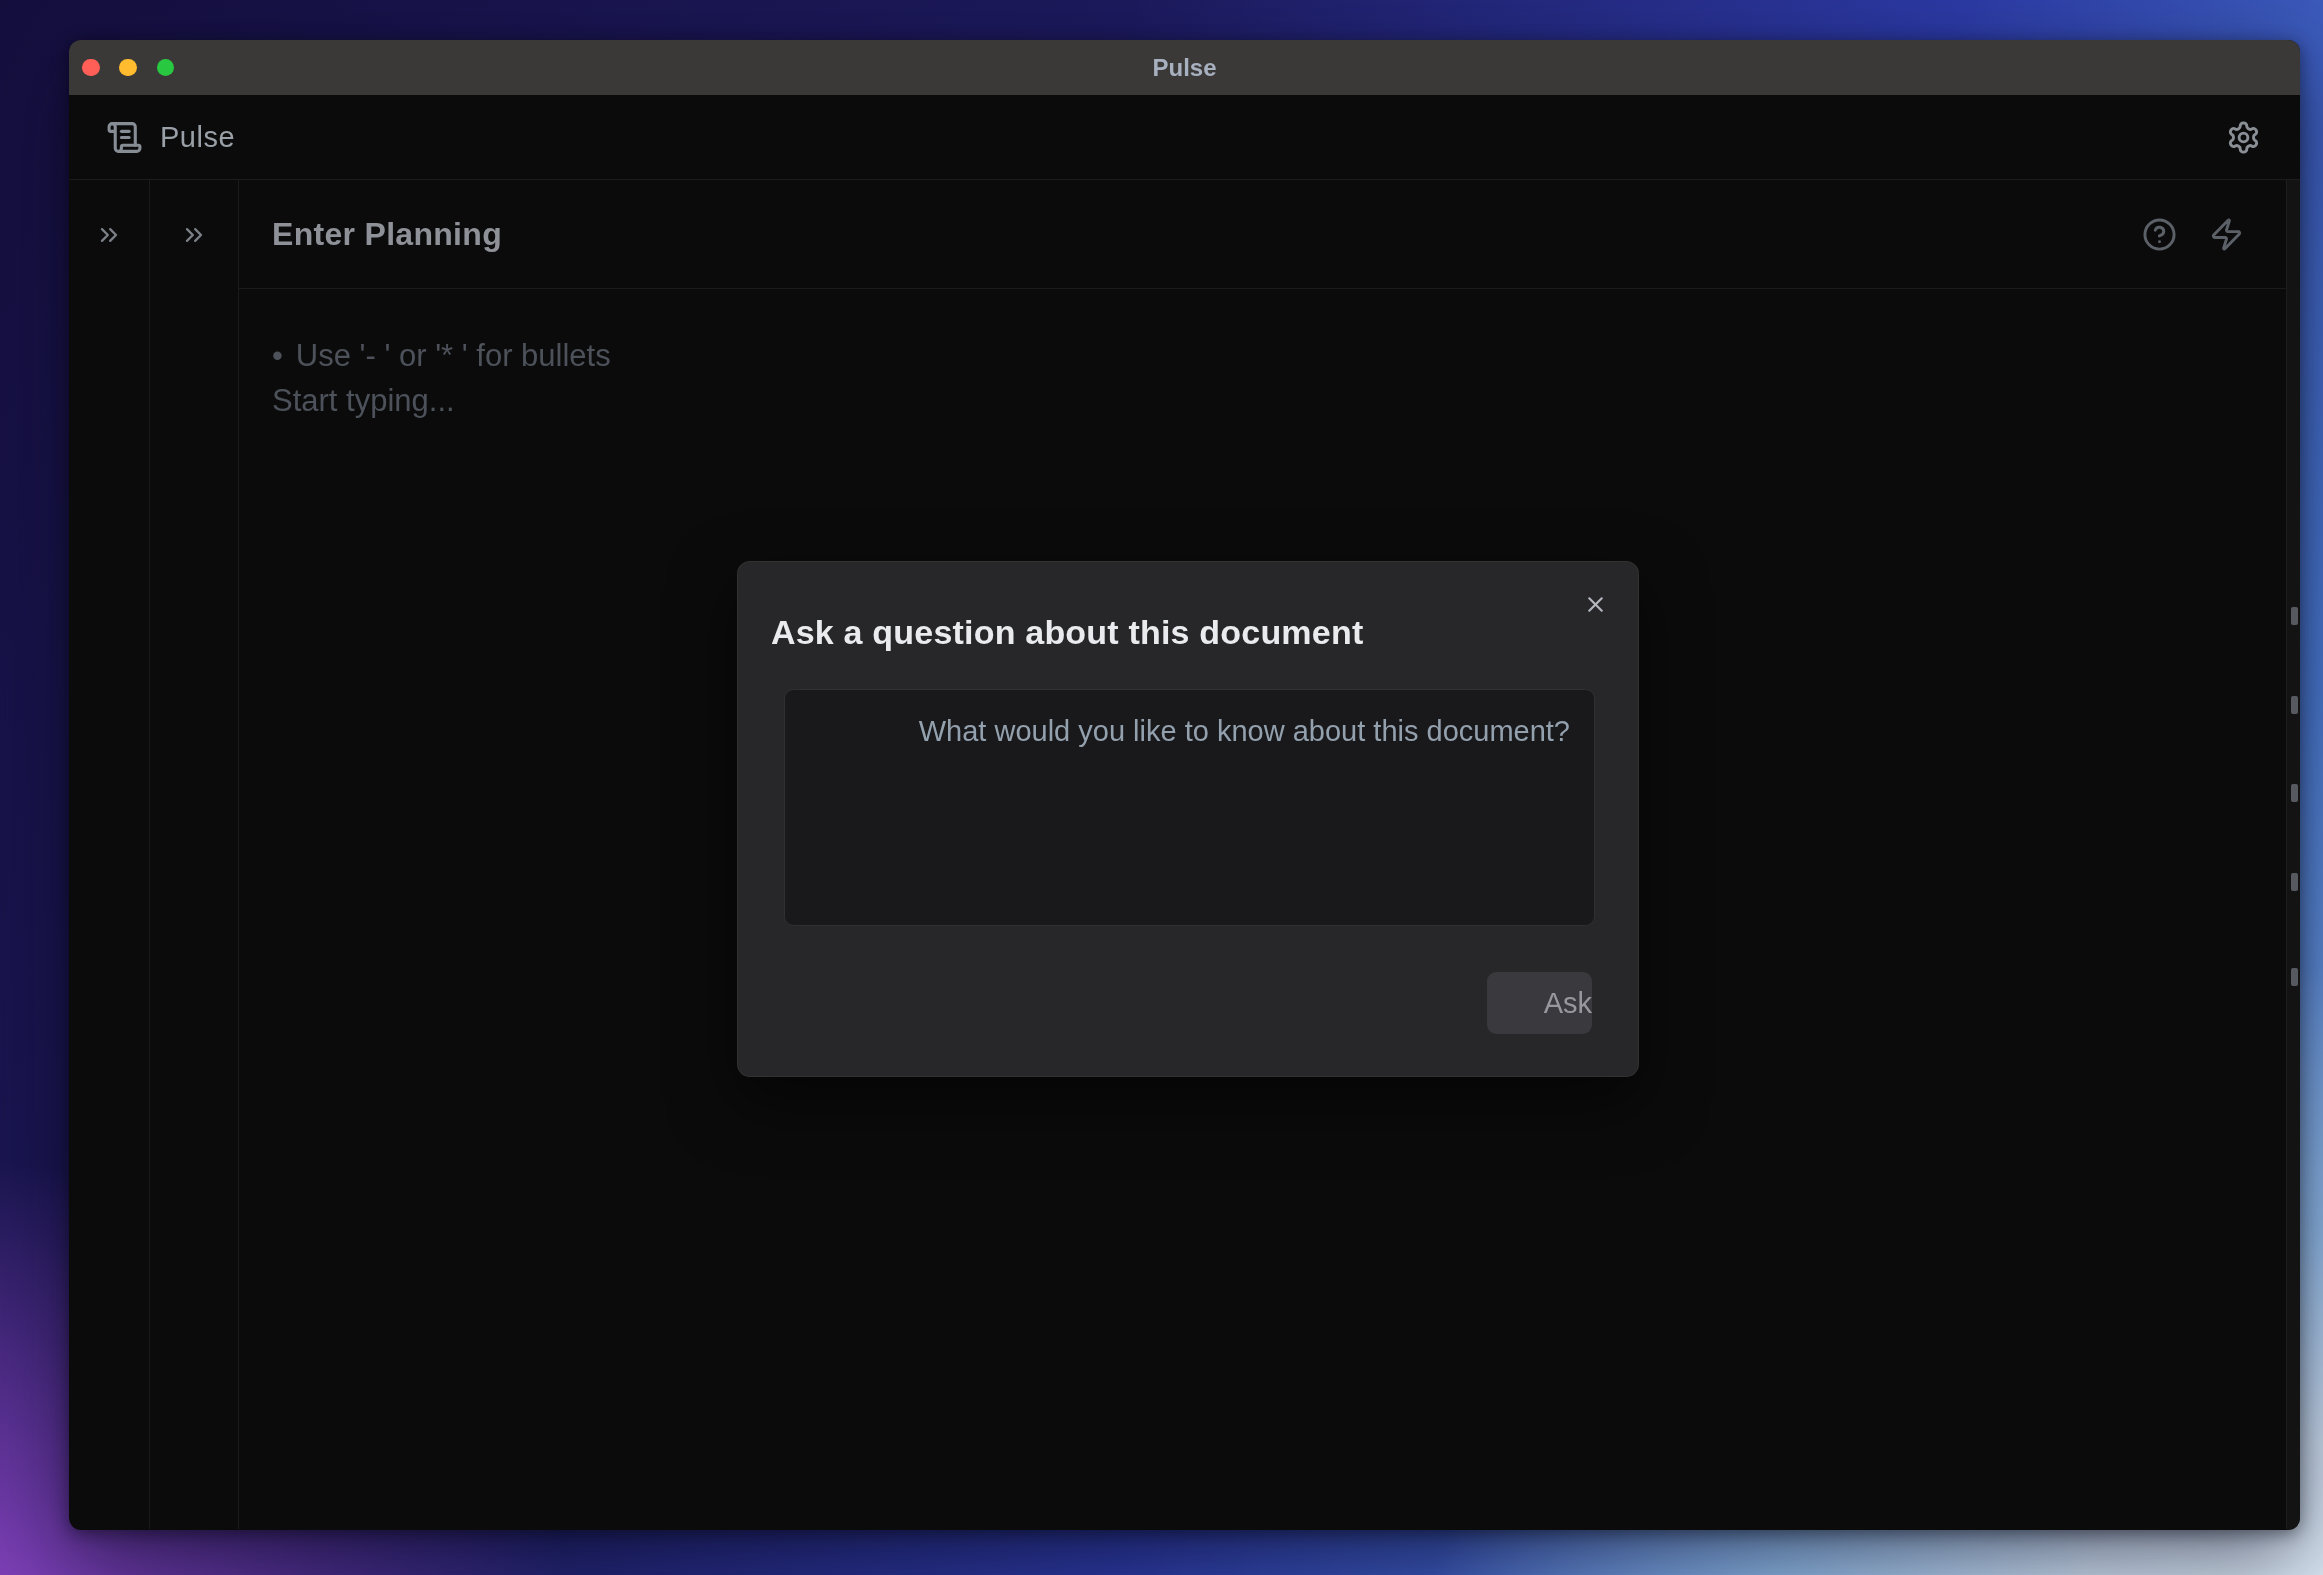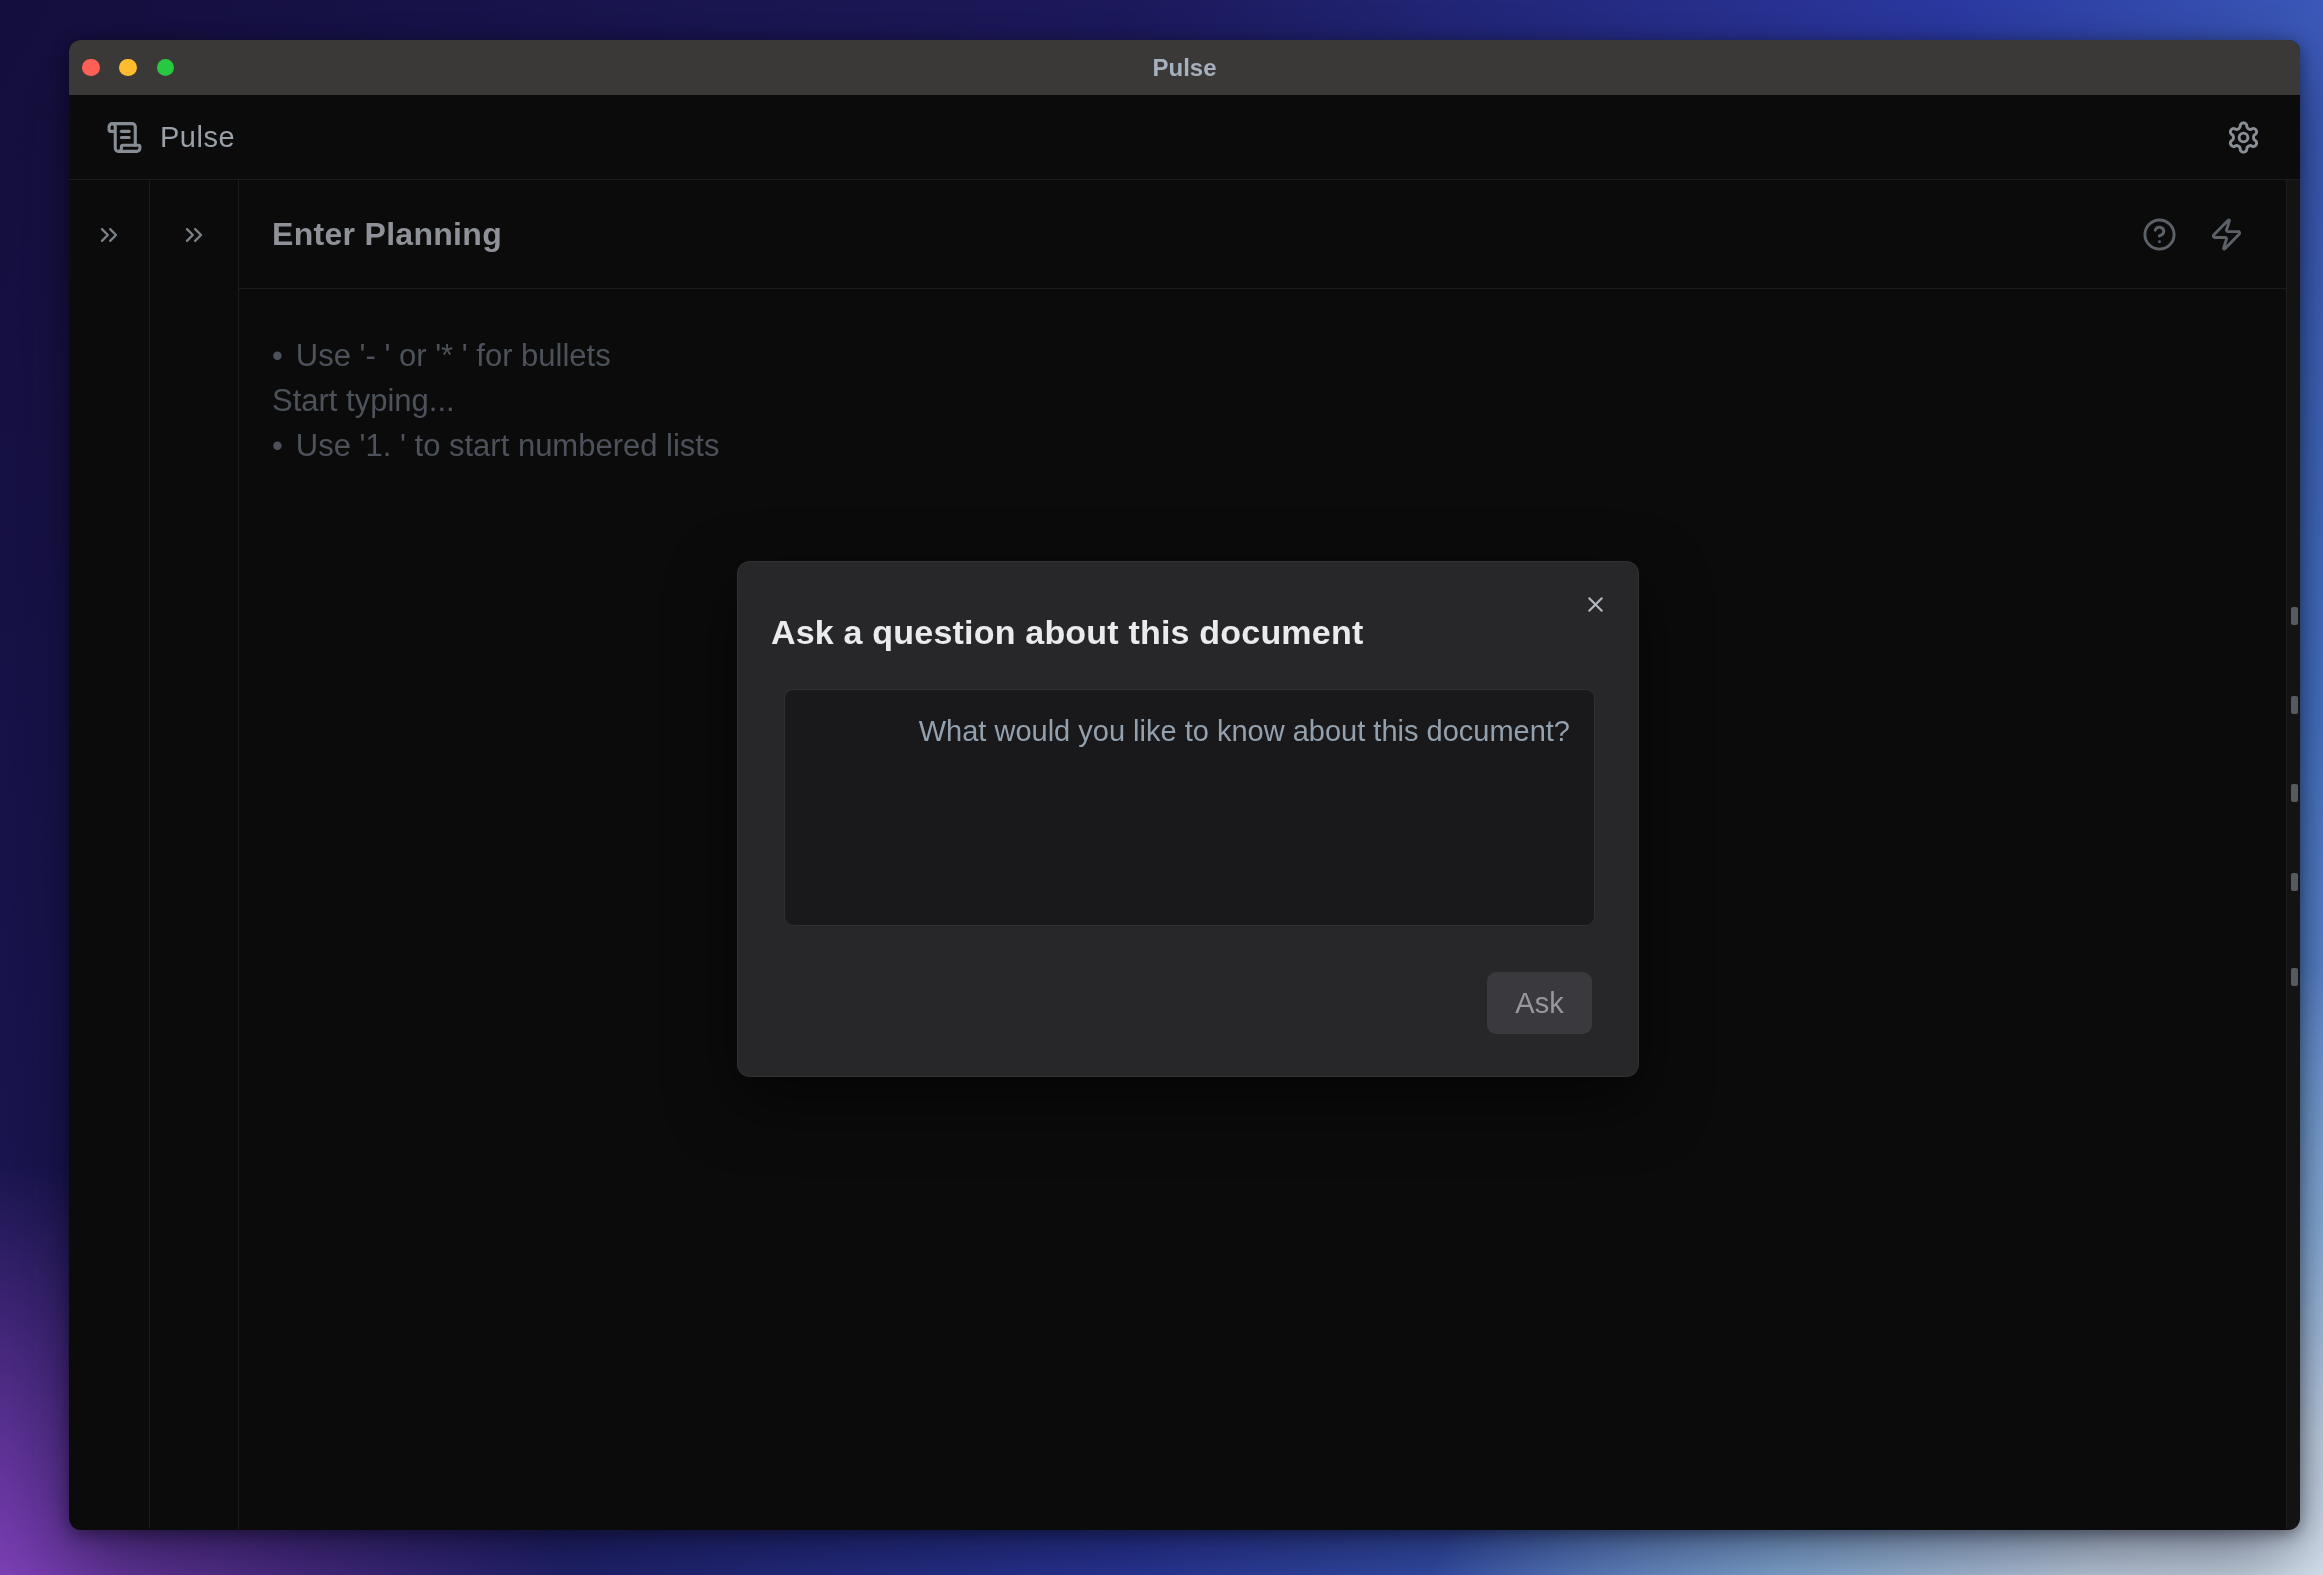--- a/index.html
+++ b/index.html
@@ -129,21 +129,21 @@
     font-family: "Liberation Sans", "DejaVu Sans", sans-serif;
     font-size: 29px; line-height: 39px; color: #dfe3e8;
     resize: none; outline: none; text-align: right;
   }
   .dialog textarea::placeholder { color: #93a0ae; opacity: 1; }
   .ask-btn {
     position: absolute; right: 46px; bottom: 42px;
     width: 105px; height: 62px;
     background: #3a3a3e; border: none; border-radius: 9.3px;
     font-family: "Liberation Sans", "DejaVu Sans", sans-serif;
-    font-size: 29px; color: #97979d; cursor: pointer;
+    font-size: 29px; color: #97979d; cursor: pointer; text-align: right;
   }
   svg { fill: none; stroke-width: 2; stroke-linecap: round; stroke-linejoin: round; }
 </style>
 </head>
 <body>
 
 <div class="stage">
   <div class="window">
 
     <div class="titlebar">
@@ -208,23 +208,20 @@
               </svg>
             </button>
           </div>
         </div>
 
         <div class="doc-body">
           <div class="ph-line ph-tip">
             <span class="bullet">•</span><span>Use '- ' or '* ' for bullets</span>
           </div>
           <div class="ph-line">Start typing...</div>
-          <div class="ph-line ph-tip">
-            <span class="bullet">•</span><span>Use '1. ' to start numbered lists</span>
-          </div>
         </div>
 
         <div class="right-strip">
           <span class="edge-glyph" style="top:427px"></span>
           <span class="edge-glyph" style="top:516px"></span>
           <span class="edge-glyph" style="top:604px"></span>
           <span class="edge-glyph" style="top:693px"></span>
           <span class="edge-glyph" style="top:788px"></span>
         </div>
       </div>

